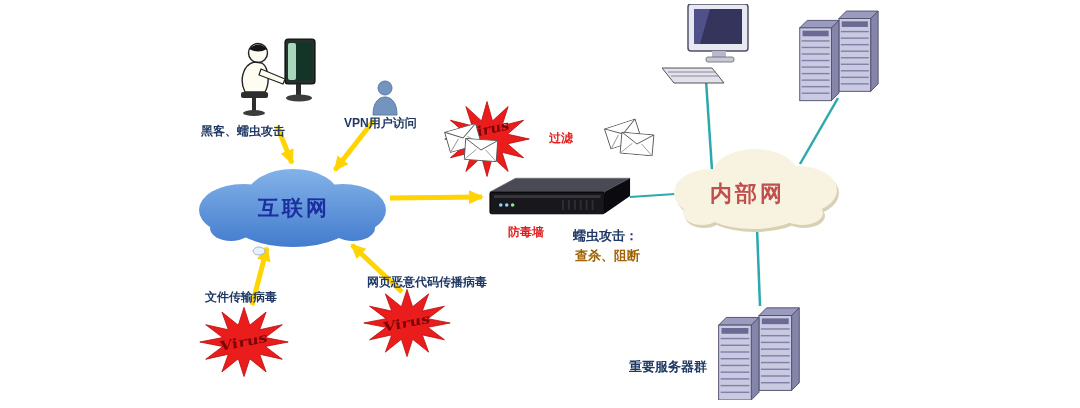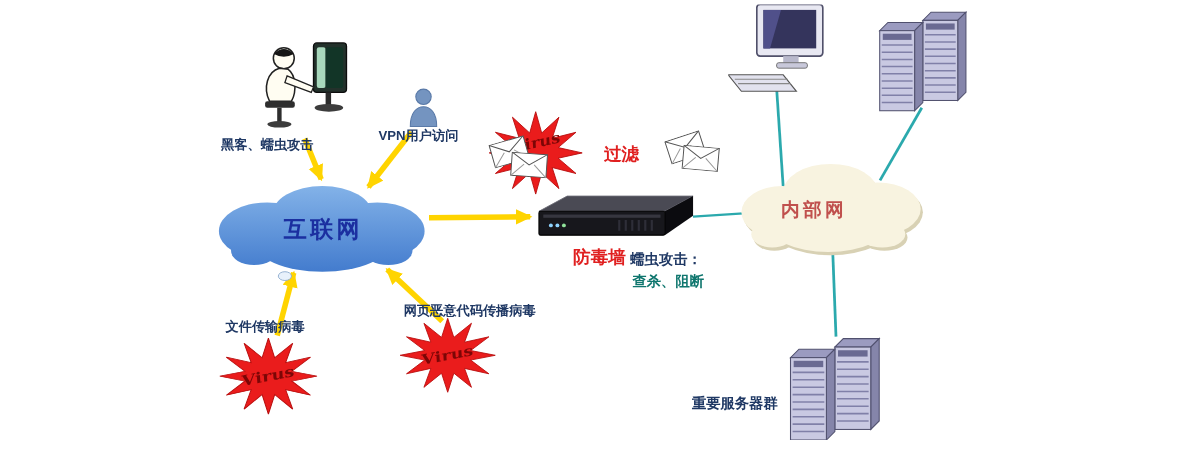--- a/index.html
+++ b/index.html
@@ -2,25 +2,25 @@
 <html><head>
 <meta charset="utf-8">
 <style>
   * { margin:0; padding:0; box-sizing:border-box; }
   html,body { background:#ffffff; }
   body { font-family:"Liberation Sans","DejaVu Sans",sans-serif; }
   .stage { position:relative; width:1080px; height:408px; background:#ffffff; overflow:hidden; }
   .abs { position:absolute; }
   .layer { position:absolute; left:0; top:0; width:1080px; height:408px; }
   .lbl { position:absolute; font-weight:bold; color:#1f3864; font-size:12px; white-space:nowrap; line-height:1.15; }
-  .lbl-red { color:#e02020; font-size:16px; }
-  .lbl-teal { color:#0f766e; font-size:13px; }
+  .lbl-red { color:#e02020; font-size:12px; }
+  .lbl-teal { color:#a16207; font-size:13px; }
   .lbl-md { font-size:13px; }
   .cloud-label-internet { position:absolute; color:#1b2fa0; font-size:21px; font-weight:bold; letter-spacing:3px; white-space:nowrap; }
-  .cloud-label-intranet { position:absolute; color:#c0504d; font-size:17px; font-weight:bold; letter-spacing:3px; white-space:nowrap; }
+  .cloud-label-intranet { position:absolute; color:#c0504d; font-size:22px; font-weight:bold; letter-spacing:3px; white-space:nowrap; }
   svg { display:block; }
 </style>
 </head>
 <body>
 
 <div class="stage">
 
   <svg class="layer" viewBox="0 0 1080 408">
     <defs>
       <marker id="arrY" markerUnits="userSpaceOnUse" markerWidth="18" markerHeight="16" refX="13" refY="7" orient="auto">
@@ -162,21 +162,21 @@
       <g stroke="#2e2e38" stroke-width="2">
         <line x1="78" y1="24" x2="78" y2="34"></line>
         <line x1="84" y1="24" x2="84" y2="34"></line>
         <line x1="90" y1="24" x2="90" y2="34"></line>
         <line x1="96" y1="24" x2="96" y2="34"></line>
         <line x1="102" y1="24" x2="102" y2="34"></line>
         <line x1="108" y1="24" x2="108" y2="34"></line>
       </g>
     </svg>
   </div>
-  <div class="lbl lbl-red" style="left:521px; top:226px;">防毒墙</div>
+  <div class="lbl lbl-red" style="left:508px; top:226px;">防毒墙</div>
   <div class="lbl lbl-md" style="left:573px; top:229px;">蠕虫攻击：</div>
   <div class="lbl lbl-teal" style="left:575px; top:249px;">查杀、阻断</div>
 
   <div class="abs" style="left:662px; top:4px; width:95px; height:82px;">
     <svg viewBox="0 0 95 82" width="95" height="82">
       <g>
         <rect x="26" y="0" width="60" height="47" rx="3" fill="#e8e8f2" stroke="#50506a" stroke-width="1.5"></rect>
         <rect x="32" y="5" width="48" height="35" fill="#34345c"></rect>
         <polygon points="32,5 48,5 38,40 32,40" fill="#50508a"></polygon>
         <rect x="50" y="47" width="14" height="6" fill="#b8b8cc"></rect>

